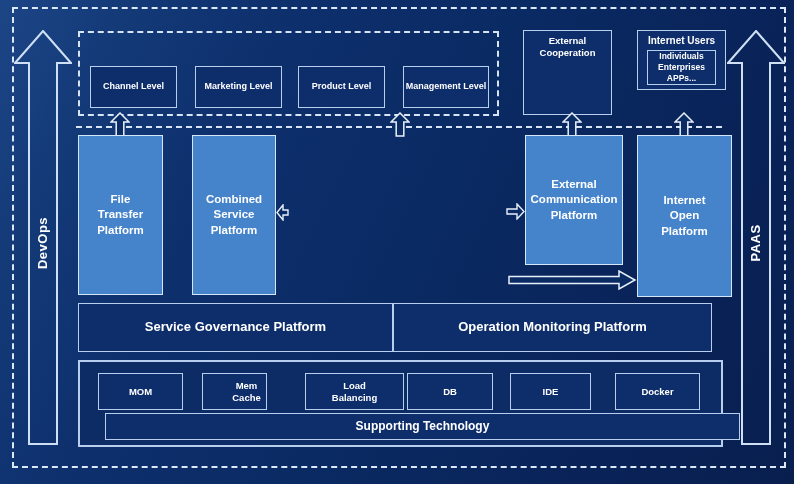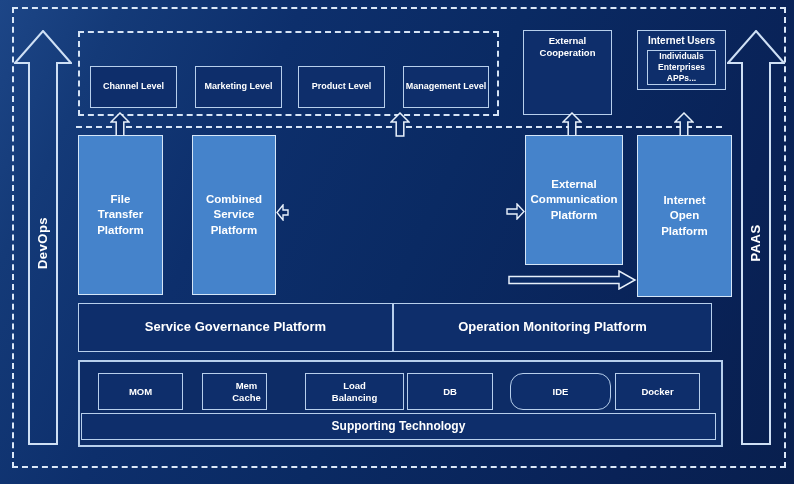--- a/index.html
+++ b/index.html
@@ -149,24 +149,24 @@
     <span>Mem
 Cache</span>
   </div>
   <div class="abs dark-box fs95" style="left:305px;top:373px;width:99px;height:37px;">
     <span>Load
 Balancing</span>
   </div>
   <div class="abs dark-box fs95" style="left:407px;top:373px;width:86px;height:37px;">
     <span>DB</span>
   </div>
-  <div class="abs dark-box fs95" style="left:510px;top:373px;width:101px;height:37px;border-radius:13px;">
+  <div class="abs dark-box fs95" style="left:510px;top:373px;width:81px;height:37px;">
     <span>IDE</span>
   </div>
   <div class="abs dark-box fs95" style="left:615px;top:373px;width:85px;height:37px;">
     <span>Docker</span>
   </div>
 
-  <div class="abs dark-box fs12" style="left:81px;top:413px;width:635px;height:27px;">
+  <div class="abs dark-box fs12" style="left:105px;top:413px;width:635px;height:27px;">
     <span>Supporting Technology</span>
   </div>
 
 </div>
 
 </body></html>

